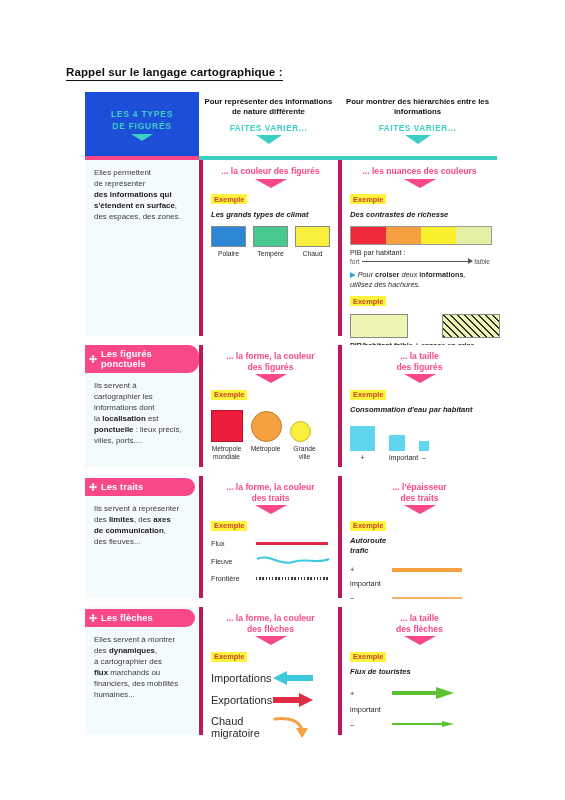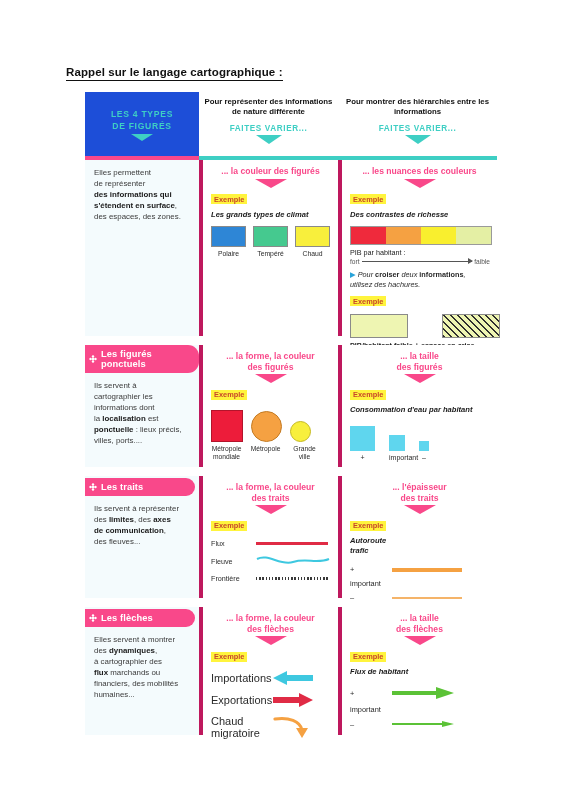--- a/index.html
+++ b/index.html
@@ -463,21 +463,21 @@
       </div>
 
       <div class="col-c">
         <div class="cell-bc bord" style="height:128px;">
           <div class="vary">
             <div>... la taille</div>
             <div>des flèches</div>
           </div>
           <div class="tri-pink"></div>
           <div class="exemple">Exemple</div>
-          <div class="cap">Flux de habitant</div>
+          <div class="cap">Flux de touristes</div>
           <div class="garow">
             <span class="lab">+</span>
             <svg width="62" height="14" viewBox="0 0 62 14">
               <path d="M0 5 H44 V1 L62 7 L44 13 V9 H0 Z" fill="#5bc236"></path>
             </svg>
           </div>
           <div class="garow" style="margin-top:5px;">
             <span class="lab">important</span>
           </div>
           <div class="garow" style="margin-top:5px;">

